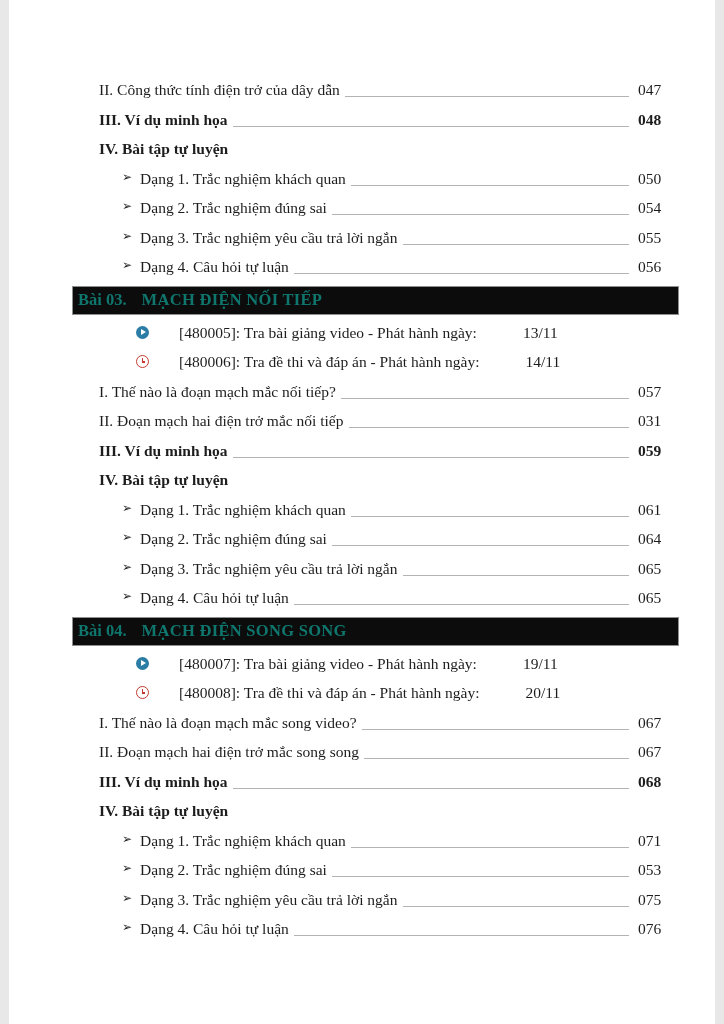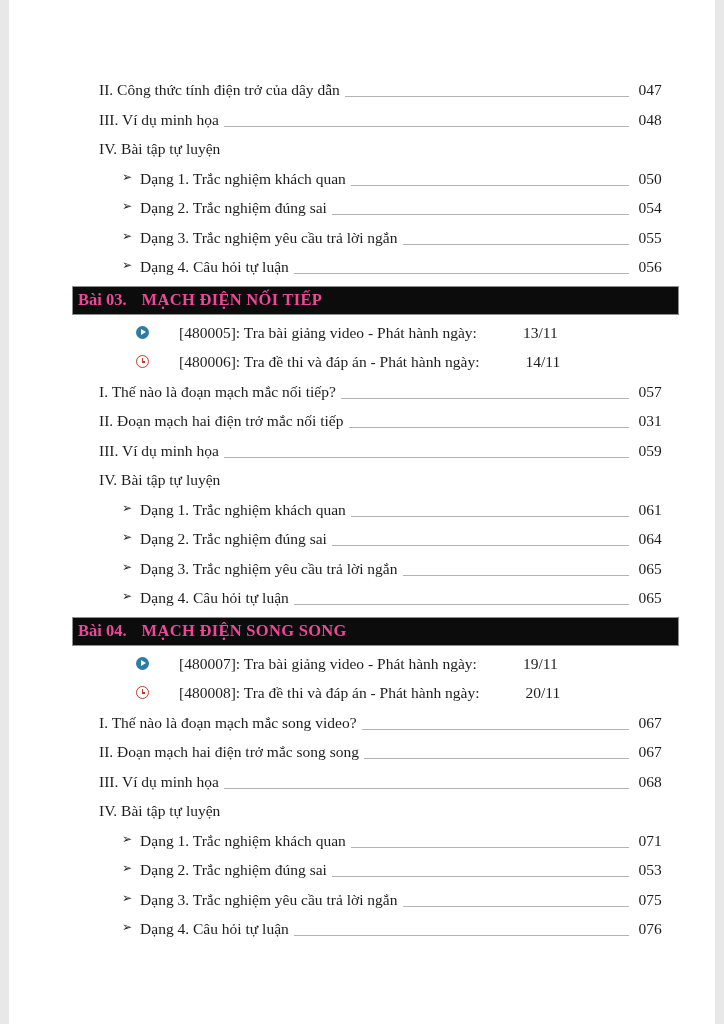--- a/index.html
+++ b/index.html
@@ -22,45 +22,45 @@
     align-items:baseline;
     height:29.5px;
     line-height:29.5px;
     font-size:15.5px;
     padding-right:17px;
     white-space:nowrap;
   }
   .indent-roman { padding-left:27px; }
   .indent-dang  { padding-left:50px; }
   .indent-res   { padding-left:64px;gap:23px; }
-  .bold { font-weight:normal; }
+  .bold { font-weight:bold; }
   .leader {
     flex:1;
     height:1px;
     background:#b3b3b3;
     margin:0 9px 0 5px;
     transform:translateY(2px);
     min-width:12px;
   }
-  .pagenum { min-width:24px; text-align:center; }
+  .pagenum { min-width:24px; text-align:left; }
   .bullet {
     font-family:"DejaVu Sans", sans-serif;
     font-size:12px;
     margin-right:8px;
     align-self:center;
     transform:translateY(-1px);
   }
   .bar {
     box-sizing:border-box;
     width:100%;
     height:29px;
     margin:4px 0 3px 0;
     background:#0c0c0c;
     border:1px solid #8f8f8f;
-    color:#ec4899;
+    color:#0f766e;
     display:flex;
     align-items:center;
     font-weight:bold;
     font-size:16.5px;
     padding-left:5px;
     white-space:nowrap;
   }
   .bar-title { margin-left:15px; letter-spacing:0.3px; }
   .res-text { }
   .res-date { font-weight:normal; margin-left:23px; }

